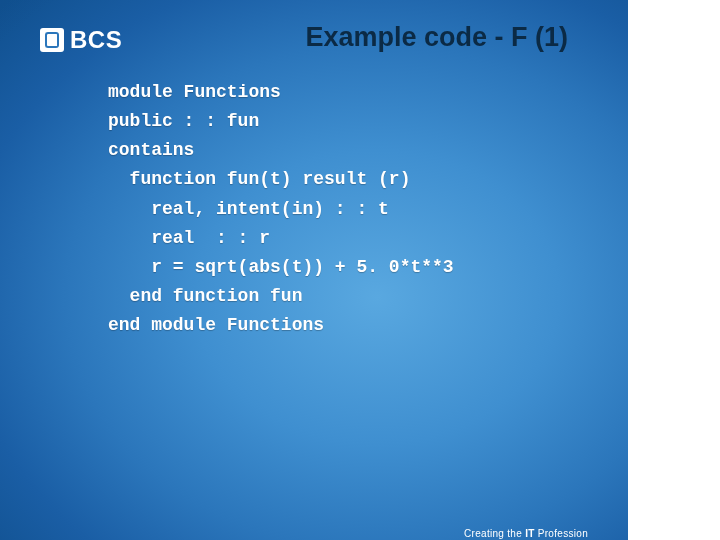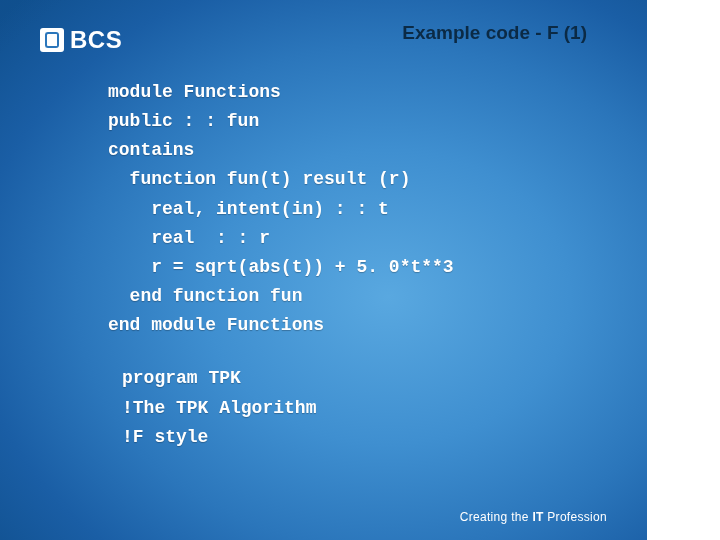--- a/index.html
+++ b/index.html
@@ -18,21 +18,20 @@
       radial-gradient(ellipse 900px 700px at 60% 55%,
         rgba(255,255,255,0.00) 0%,
         rgba(255,255,255,0.00) 55%,
         rgba(7,64,120,0.50) 100%),
       radial-gradient(ellipse 520px 420px at 60% 55%,
         #59a8e0 0%,
         #3f8fd0 35%,
         #2b76bb 60%,
         #1a5ea5 80%,
         #10508f 100%);
-    padding-left: 19px;
   }
   .logo {
     position: absolute;
     top: 26px;
     left: 40px;
     display: flex;
     align-items: center;
     gap: 6px;
   }
   .logo .mark {
@@ -70,21 +69,21 @@
     color: #ffffff;
     font-weight: 700;
     font-size: 24px;
     letter-spacing: 0.5px;
   }
   .title {
     position: absolute;
     top: 22px;
     right: 60px;
     color: #0b2a45;
-    font-size: 19px;
+    font-size: 27px;
     font-weight: 700;
     text-align: right;
   }
   .body {
     position: absolute;
     top: 78px;
     left: 108px;
     right: 60px;
     color: #ffffff;
   }
@@ -95,24 +94,24 @@
     line-height: 1.62;
     white-space: pre;
     text-shadow: 0 1px 1px rgba(0,0,0,0.25);
   }
   .code2 {
     margin-top: 24px;
     margin-left: 14px;
   }
   .footer {
     position: absolute;
-    bottom: 16px;
+    bottom: 1px;
     right: 40px;
     color: #ffffff;
-    font-size: 12px;
+    font-size: 10px;
     font-weight: 400;
     letter-spacing: 0.3px;
   }
   .footer b {
     font-weight: 700;
   }
 </style>
 </head>
 <body>
 
@@ -128,22 +127,19 @@
   <div class="body">
     <div class="code"><span>module Functions</span>
 <span>public : : fun</span>
 <span>contains</span>
 <span>  function fun(t) result (r)</span>
 <span>    real, intent(in) : : t</span>
 <span>    real  : : r</span>
 <span>    r = sqrt(abs(t)) + 5. 0*t**3</span>
 <span>  end function fun</span>
 <span>end module Functions</span></div>
-    <div class="code2"><span>program TPK</span>
-<span>!The TPK Algorithm</span>
-<span>!F style</span></div>
   </div>
 
   <div class="footer">
     <span>Creating the </span><b>IT</b><span> Profession</span>
   </div>
 
 </div>
 
 </body></html>

